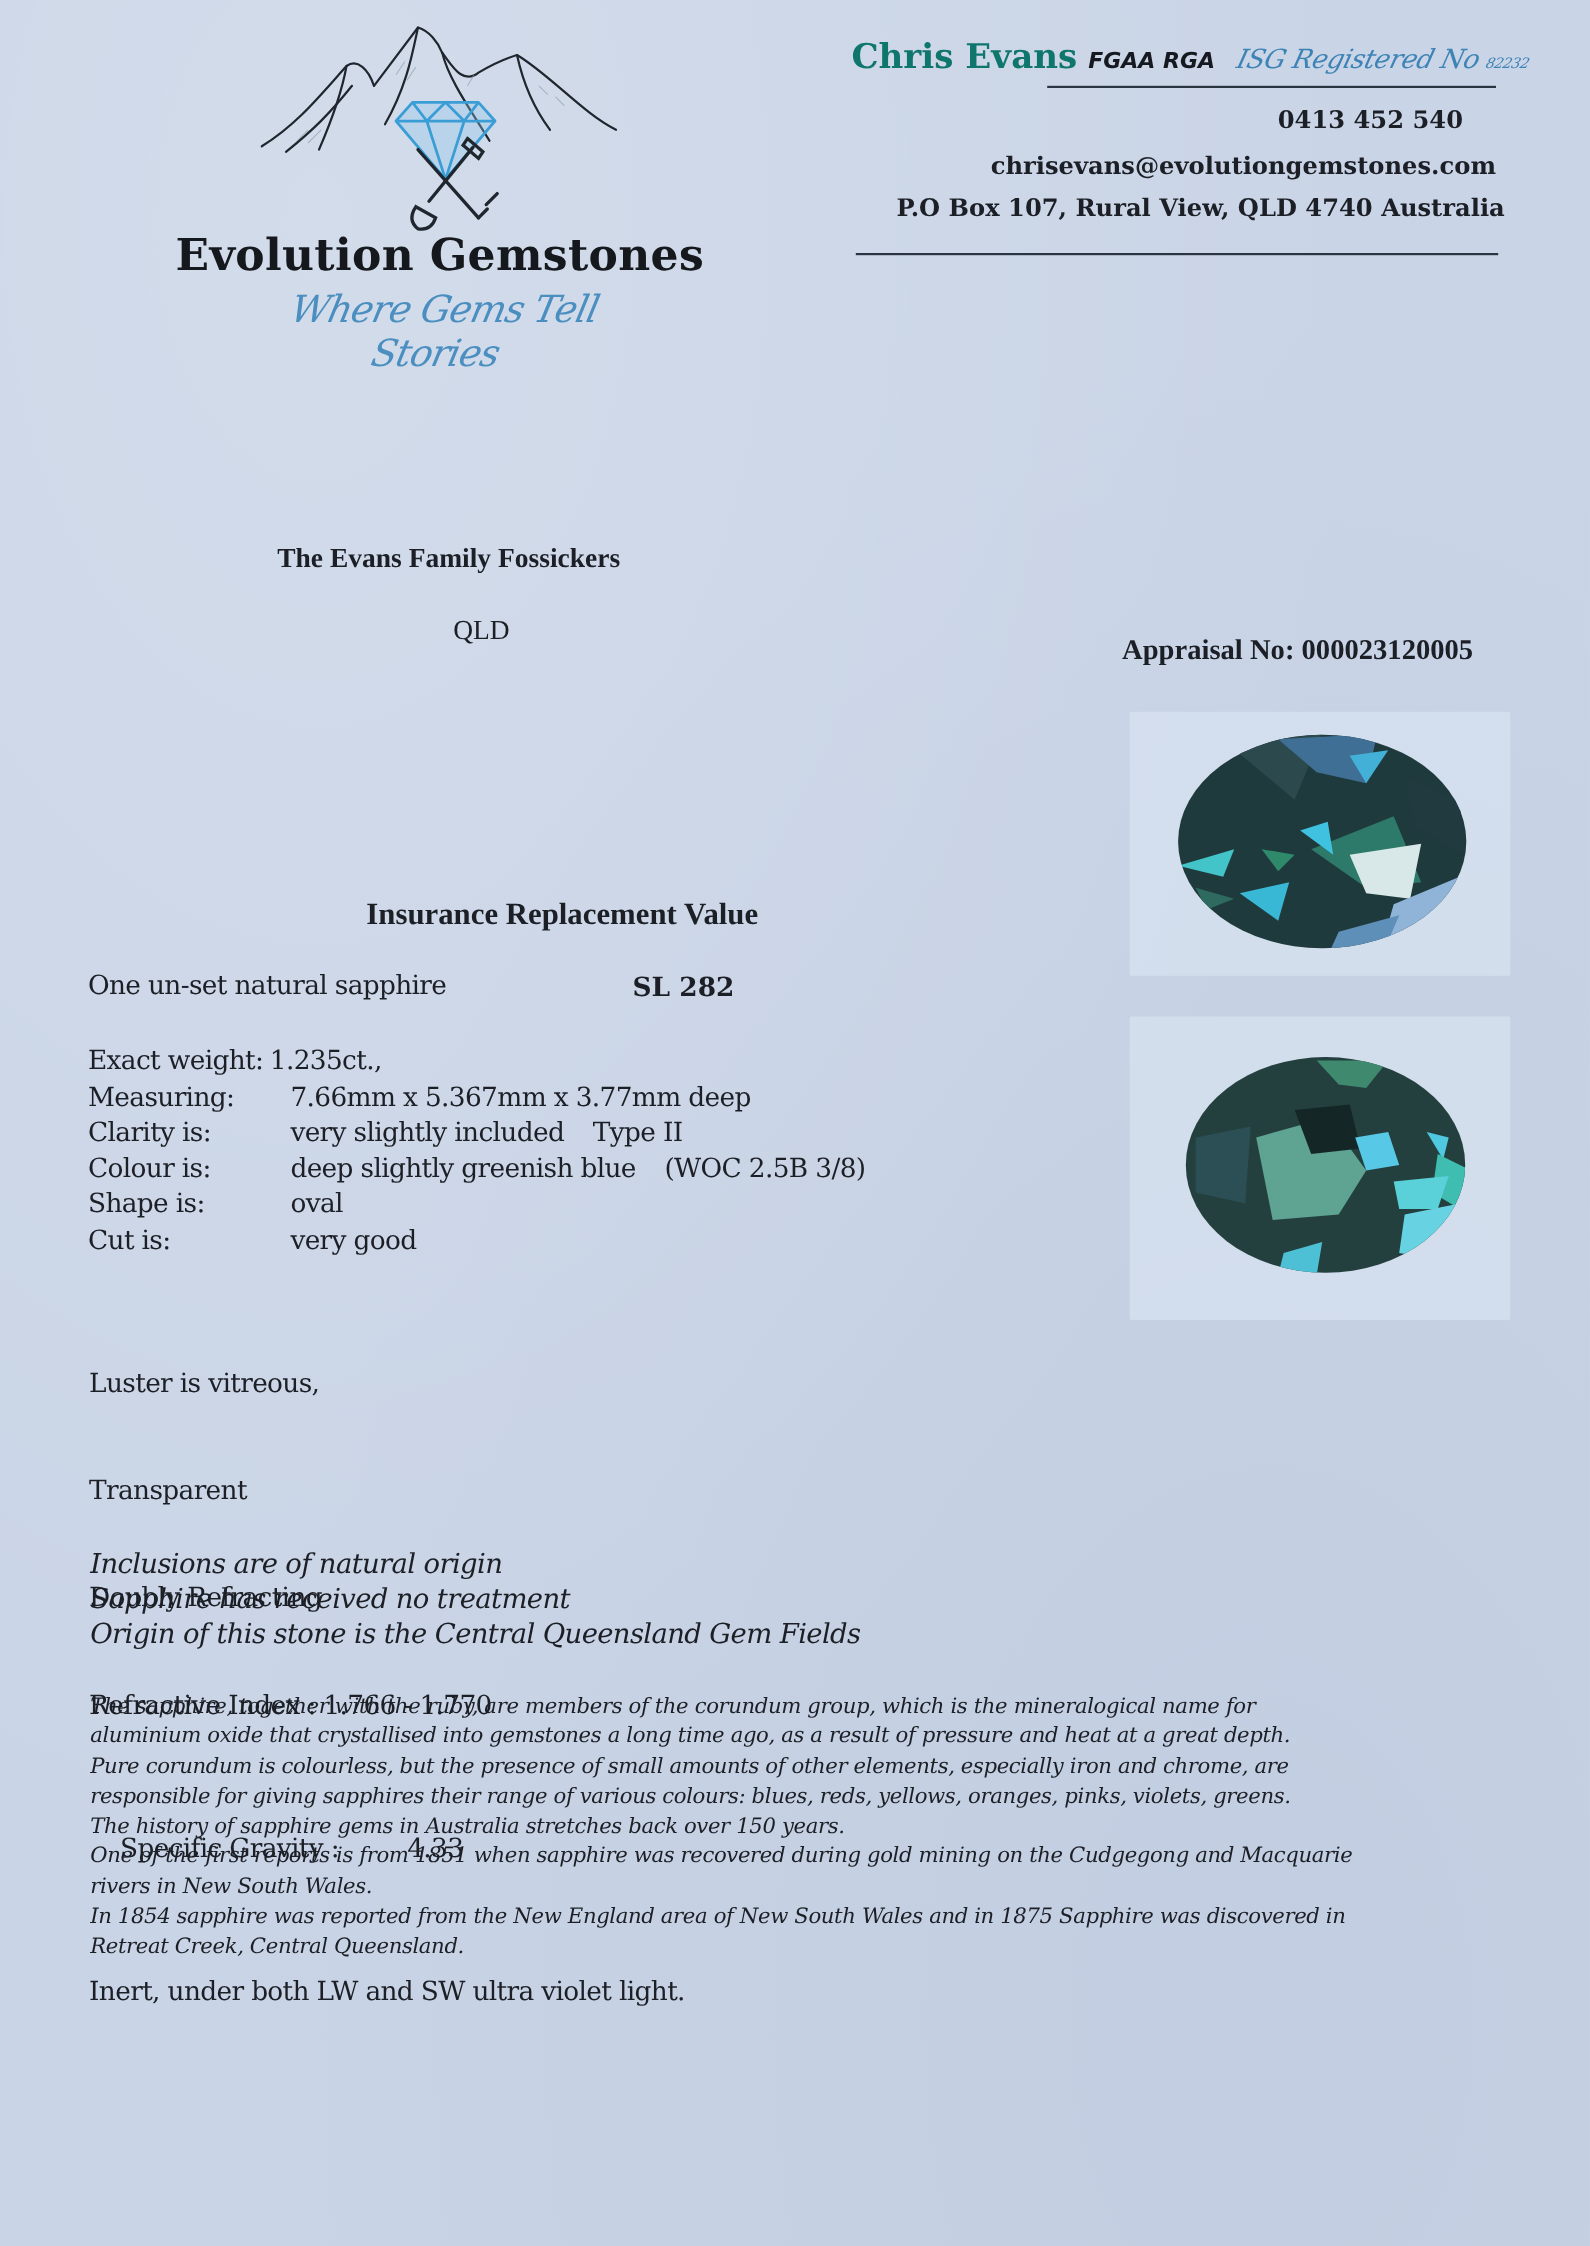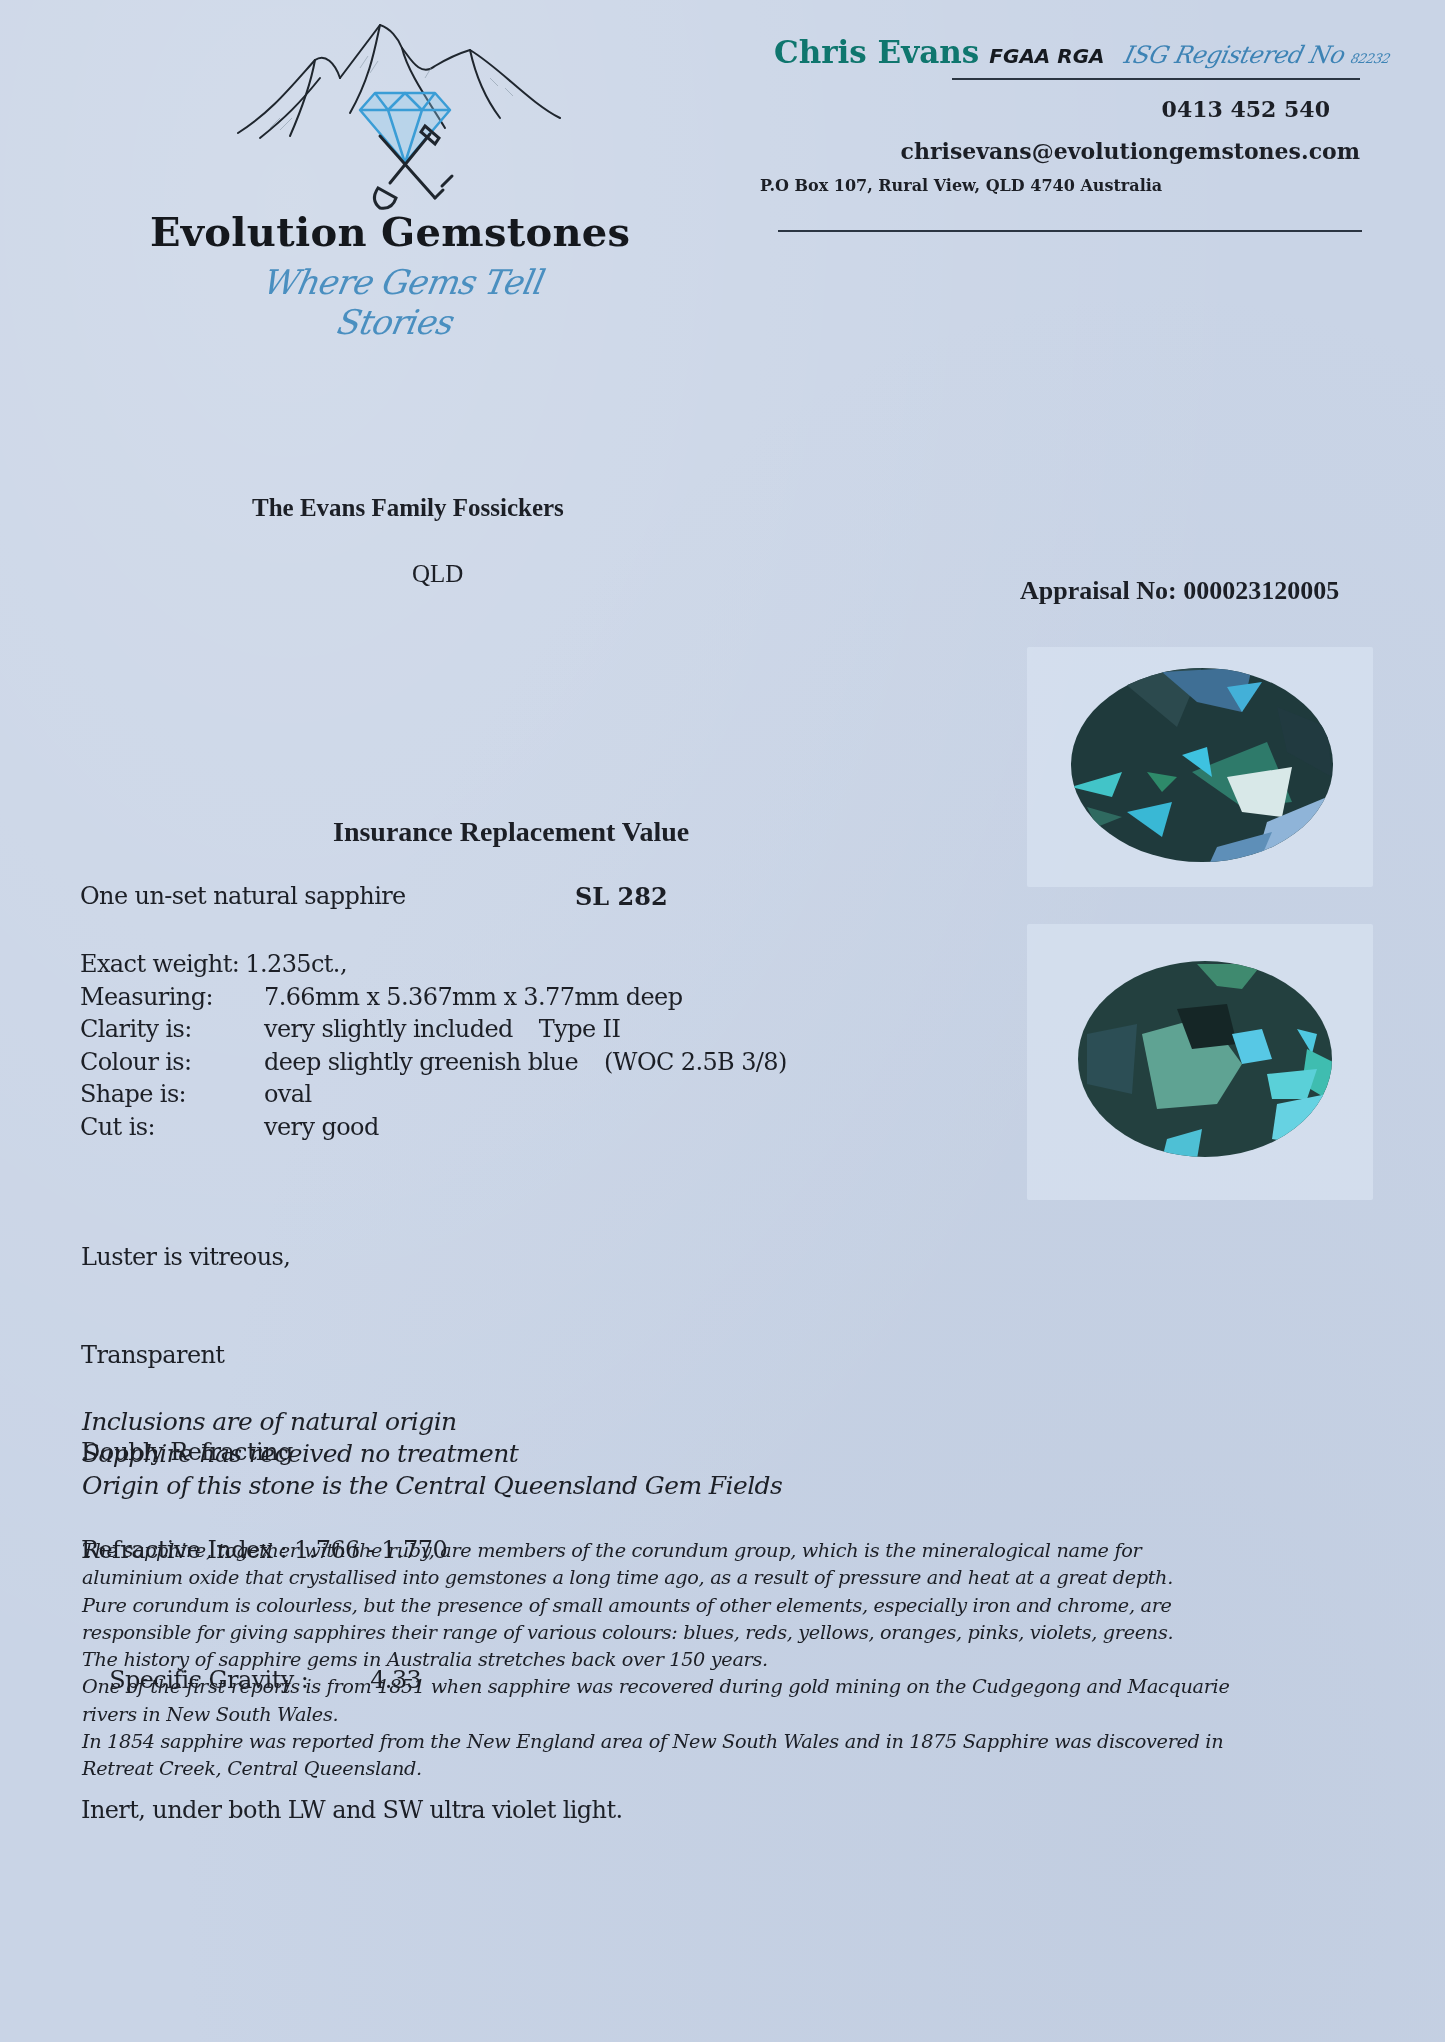--- a/index.html
+++ b/index.html
@@ -10,21 +10,21 @@
       radial-gradient(ellipse at 20% 10%, rgba(255,255,255,0.18), transparent 60%),
       radial-gradient(ellipse at 80% 90%, rgba(160,175,200,0.18), transparent 60%);
     color: #1c1f26;
     font-family: "Liberation Serif", serif;
   }
   .abs { position: absolute; }
 
   
   .logo-art { left: 230px; top: 18px; width: 340px; width: 340px; height: 200px; }
   .brand-name {
-    left: 150px; top: 208px; width: 490px; text-align: left;
+    left: 150px; top: 208px; width: 490px; text-align: right;
     font-family: "DejaVu Serif", serif; font-weight: bold; font-size: 40px;
     color: #15181d; letter-spacing: 0.3px;
   }
   .brand-tagline {
     left: 200px; top: 262px; width: 400px; text-align: center;
     font-family: "DejaVu Serif", serif; font-style: italic; font-size: 34px;
     color: #4a8fc0; transform: skewX(-12deg); letter-spacing: -1px;
   }
 
   
@@ -32,21 +32,21 @@
   .contact-name { font-family: "DejaVu Serif", serif; font-weight: bold; font-size: 31px; color: #0f766e; }
   .contact-quals { font-family: "DejaVu Sans", sans-serif; font-weight: bold; font-style: italic; font-size: 20px; color: #161a20; }
   .contact-reg {
     font-family: "DejaVu Serif", serif; font-style: italic; font-size: 24px; color: #3d83b5;
     transform: skewX(-14deg); margin-left: 10px; letter-spacing: -0.5px;
   }
   .contact-reg-no { font-size: 13px; }
   .rule-1 { left: 952px; top: 78px; width: 408px; height: 2px; background: #2b3542; }
   .contact-phone { left: 864px; top: 96px; width: 466px; text-align: right; font-family: "DejaVu Serif", serif; font-weight: bold; font-size: 22px; }
   .contact-email { left: 760px; top: 138px; width: 600px; text-align: right; font-family: "DejaVu Serif", serif; font-weight: bold; font-size: 22px; }
-  .contact-address { left: 760px; top: 176px; width: 608px; text-align: left; font-family: "DejaVu Serif", serif; font-weight: bold; font-size: 16px; }
+  .contact-address { left: 760px; top: 176px; width: 608px; text-align: right; font-family: "DejaVu Serif", serif; font-weight: bold; font-size: 22px; }
   .rule-2 { left: 778px; top: 230px; width: 584px; height: 2px; background: #2b3542; }
 
   
   .client-name { left: 252px; top: 494px; font-weight: bold; font-size: 25px; }
   .client-state { left: 412px; top: 560px; font-size: 25px; }
   .appraisal-no { left: 1020px; top: 576px; font-weight: bold; font-size: 26px; }
 
   
   .gem-frame { background: rgba(215,225,240,0.75); border-radius: 2px; }
   .gem-frame-1 { left: 1027px; top: 647px; width: 346px; height: 240px; }

